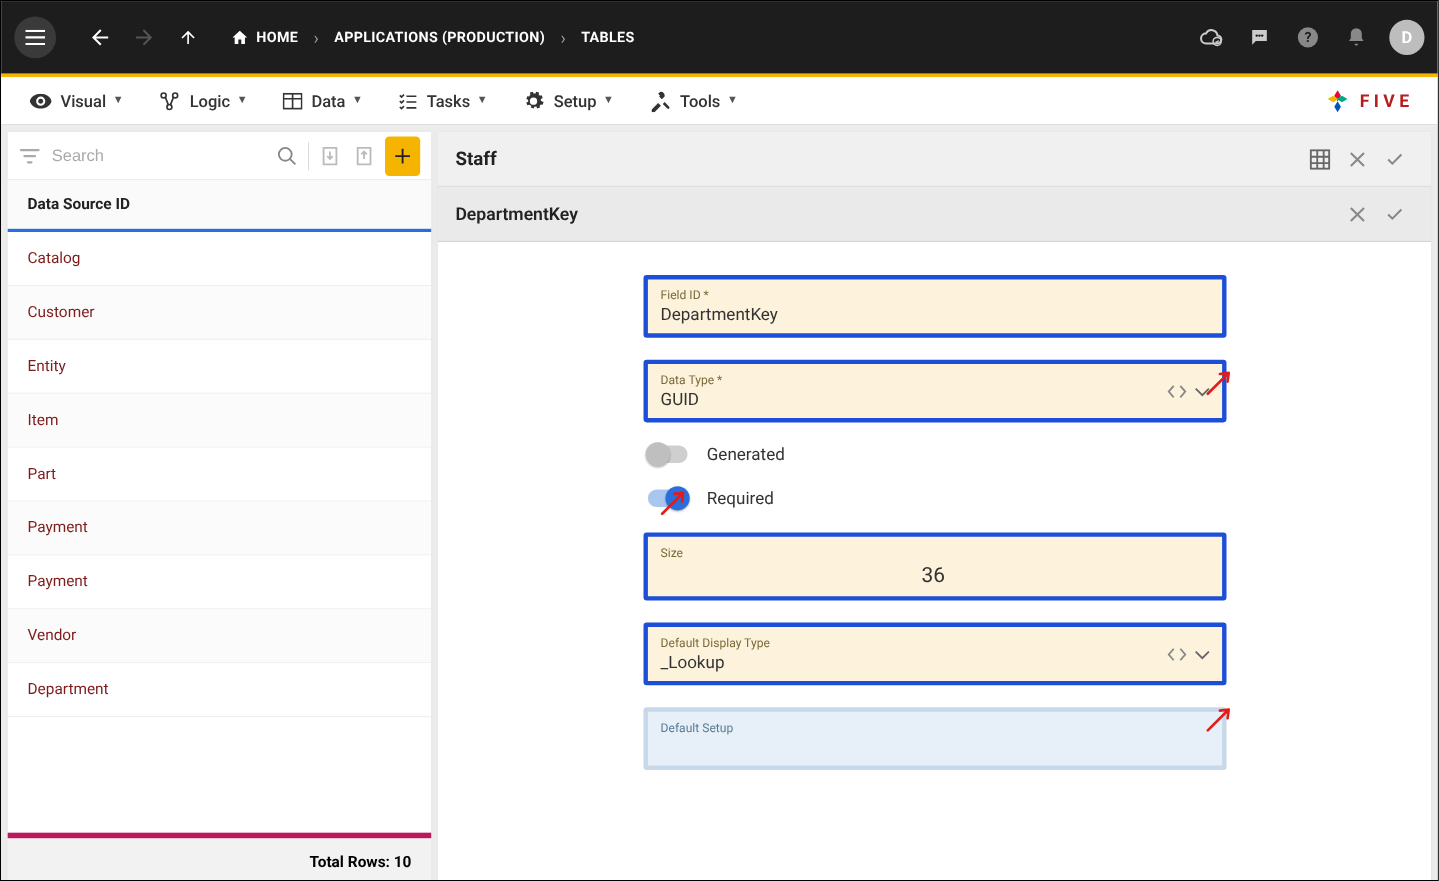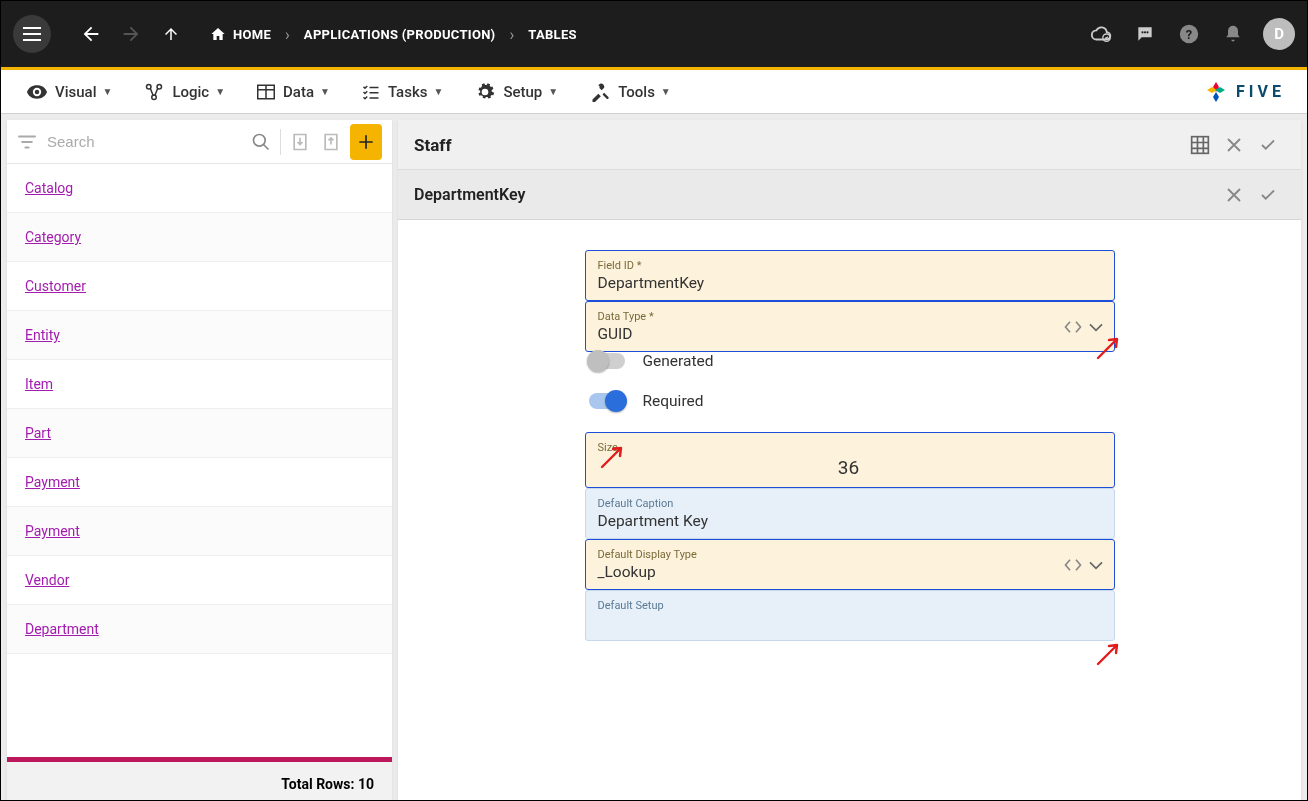--- a/index.html
+++ b/index.html
@@ -12,45 +12,45 @@
 .topbar .bc-item { font-weight: 700; font-size: 13px; letter-spacing: 0.3px; cursor: pointer; display: flex; align-items: center; }
 .topbar .bc-item svg { margin-right: 6px;}
 .topbar .spacer { flex: 1; }
 .topbar .ricon { width: 36px; height: 36px; display:flex; align-items:center; justify-content:center; cursor:pointer; color:#bbb; margin: 0 4px; }
 .topbar .avatar { width: 32px; height: 32px; border-radius: 50%; background: #bdbdbd; color: #fff; font-weight:700; display:flex; align-items:center; justify-content:center; font-size:15px; margin-left: 8px; cursor:pointer;}
 .yellowbar { height: 3px; background: #f5b400; }
 .menubar { height: 44px; background: #fff; border-bottom: 1px solid #d0d0d0; display:flex; align-items:center; padding: 0 10px; }
 .menubar .mitem { display:flex; align-items:center; padding: 6px 16px; cursor:pointer; font-size: 15px; color:#333; font-weight:500; }
 .menubar .mitem .micon { margin-right:8px; color:#444; display:flex; }
 .menubar .mitem .drop { margin-left:6px; font-size:10px; color:#555;}
-.menubar .logo { margin-left:auto; margin-right:12px; display:flex; align-items:center; font-weight:700; letter-spacing:4px; font-size:16px; color:#0c4a6e;}
+.menubar .logo { margin-left:auto; margin-right:12px; display:flex; align-items:center; font-weight:700; letter-spacing:4px; font-size:16px; color:#b91c1c;}
 .menubar .logo svg { margin-right:8px;}
 .workspace { display:flex; height: calc(801px - 54px - 3px - 44px - 2px); background: #ececec; padding: 6px; gap:6px;}
 .leftpanel { width: 385px; background:#fff; display:flex; flex-direction:column; box-shadow: 0 1px 3px rgba(0,0,0,0.08); }
 .lp-head { height:44px; display:flex; align-items:center; padding: 0 10px; border-bottom:1px solid #e5e5e5;}
 .lp-head .filtericon { color:#999; margin-right:10px; display:flex;}
 .lp-head .searchinput { flex:1; border:none; outline:none; font-size:15px; color:#333; background:transparent;}
 .lp-head .searchinput::placeholder { color:#aaa;}
 .lp-head .sicon { color:#888; width:34px; display:flex; justify-content:center; cursor:pointer;}
 .lp-head .divider { width:1px; height:26px; background:#ddd; margin:0 4px;}
 .lp-head .addbtn { width:36px; height:36px; border-radius:4px; background:#f5b400; display:flex; align-items:center; justify-content:center; cursor:pointer; margin-left:4px;}
 .lp-colhead { padding: 14px 18px; font-weight:700; font-size:14px; background:#fafafa; border-bottom: 3px solid #2a6edb; color:#222;}
 .lp-list { flex:1; overflow:auto;}
-.lp-row { padding: 16px 18px; font-size:14px; color:#a21caf; border-bottom:1px solid #eee; cursor:pointer; background:#fff;text-decoration:underline;}
+.lp-row { padding: 16px 18px; font-size:14px; color:#7f1d1d; border-bottom:1px solid #eee; cursor:pointer; background:#fff;}
 .lp-row:nth-child(even){ background:#fbfbfb;}
 .lp-foot { padding: 14px 18px; text-align:right; font-weight:700; font-size:14px; background:#f2f2f2; border-top:5px solid #be185d;}
 .rightpanel { flex:1; background:#fff; display:flex; flex-direction:column; box-shadow: 0 1px 3px rgba(0,0,0,0.08);}
 .rp-h1 { height:50px; background:#f0f0f0; display:flex; align-items:center; padding:0 16px; border-bottom:1px solid #ddd;}
 .rp-h1 .title { font-weight:700; font-size:17px; color:#222; flex:1;}
 .rp-h1 .hicon, .rp-h2 .hicon { width:34px; display:flex; justify-content:center; color:#888; cursor:pointer;}
 .rp-h2 { height:50px; background:#eaeaea; display:flex; align-items:center; padding:0 16px; border-bottom:1px solid #d5d5d5;}
 .rp-h2 .title { font-weight:600; font-size:16px; color:#222; flex:1;}
 .rp-body { flex:1; overflow:auto; padding: 30px 0;}
 .formwrap { width: 530px; margin: 0 auto; }
-.field { position:relative; background:#fdf3dc; border:1px solid #1d4ed8; border-radius:3px; padding: 8px 12px;}
+.field { position:relative; background:#fdf3dc; border:4px solid #1d4ed8; border-radius:3px; margin-bottom:20px; padding: 8px 12px;}
 .field.blue { background:#e7f0f8; border-color:#c6d8e9;}
 .field .flabel { font-size:11px; color:#7a6a3a;}
 .field.blue .flabel { color:#5a7a95;}
 .field .fval { font-size:15.5px; color:#333; padding-top:2px; min-height:20px;}
 .field .fright { position:absolute; right:10px; top:50%; transform:translateY(-50%); display:flex; align-items:center; gap:6px; color:#888;}
 .field .fval.right { text-align:center; font-size:19px; padding-right:2px;}
 .toggle-row { display:flex; align-items:center; margin: 0 0 22px 4px;}
 .toggle { width:36px; height:16px; border-radius:10px; position:relative; cursor:pointer;}
 .toggle .knob { position:absolute; top:-3px; width:22px; height:22px; border-radius:50%; background:#a8a8a8; box-shadow:0 1px 2px rgba(0,0,0,0.3);}
 .toggle.off { background:#cfcfcf;} .toggle.off .knob { left:-2px; background:#bfbfbf;}
@@ -233,23 +233,23 @@
             <path d="M5 3h14v18H5z" fill="none" stroke="#bbb" stroke-width="2"></path>
             <path d="M12 15V7m-3 3l3-3 3 3" fill="none" stroke="#bbb" stroke-width="2"></path>
           </svg>
         </span>
       <div class="addbtn">
           <svg width="20" height="20" viewBox="0 0 24 24">
             <path d="M11 4h2v16h-2zM4 11h16v2H4z" fill="#222"></path>
           </svg>
         </div>
     </div>
+    <div class="lp-colhead">Data Source ID</div>
     <div class="lp-list" id="lp-list">
         <div class="lp-row">Catalog</div>
-        <div class="lp-row">Category</div>
         <div class="lp-row">Customer</div>
         <div class="lp-row">Entity</div>
         <div class="lp-row">Item</div>
         <div class="lp-row">Part</div>
         <div class="lp-row">Payment</div>
         <div class="lp-row">Payment</div>
         <div class="lp-row">Vendor</div>
         <div class="lp-row">Department</div>
       </div>
     <div class="lp-foot">Total Rows: 10</div>
@@ -319,24 +319,20 @@
         <div class="toggle-row">
           <div class="toggle on">
               <div class="knob"></div>
             </div>
           <span class="tlabel">Required</span>
         </div>
         <div class="field">
           <div class="flabel">Size</div>
           <div class="fval right">36</div>
         </div>
-        <div class="field blue">
-          <div class="flabel">Default Caption</div>
-          <div class="fval">Department Key</div>
-        </div>
         <div class="field">
           <div class="flabel">Default Display Type</div>
           <div class="fval">_Lookup</div>
           <div class="fright">
             <span>
                 <svg width="18" height="14" viewBox="0 0 24 18">
                   <path d="M8 2L2 9l6 7M16 2l6 7-6 7" fill="none" stroke="#888" stroke-width="2.2"></path>
                 </svg>
               </span>
             <span>

